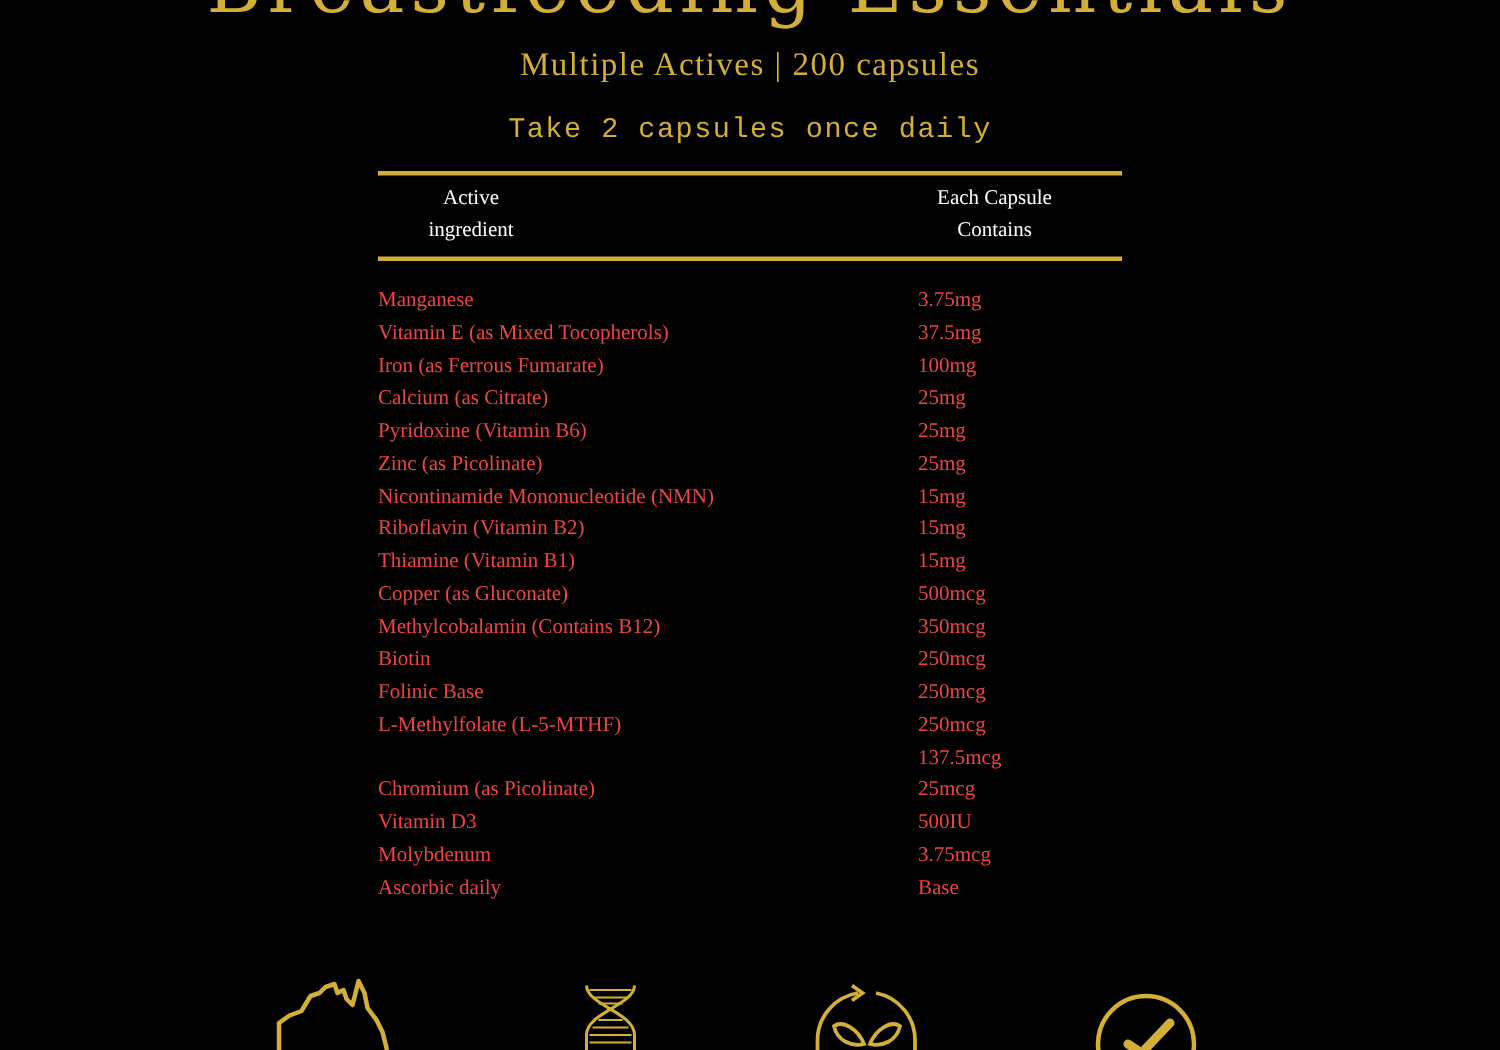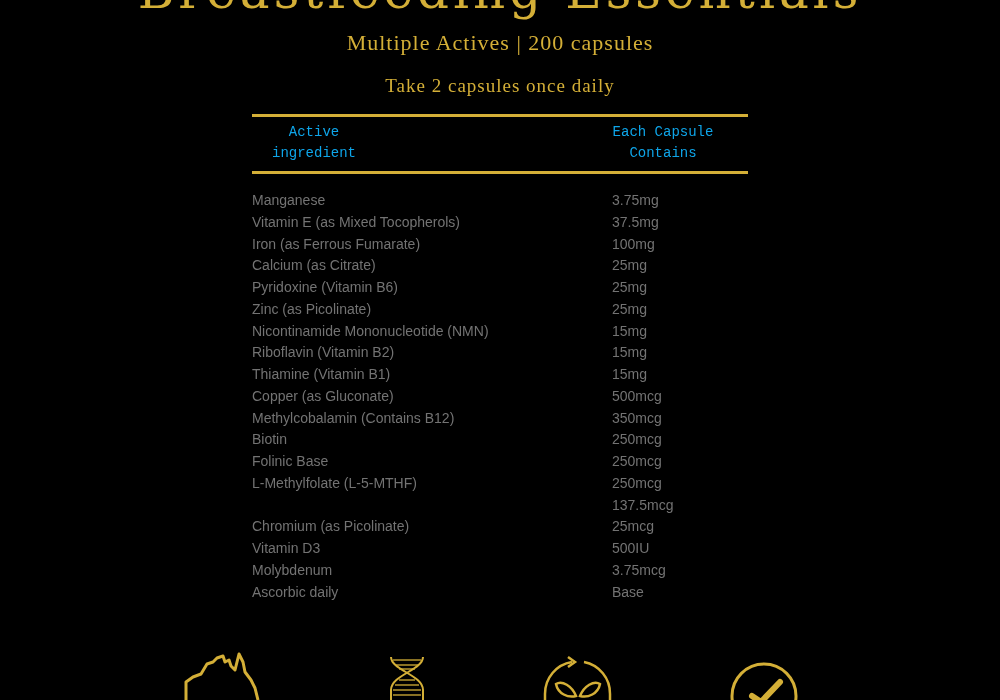--- a/index.html
+++ b/index.html
@@ -1,22 +1,22 @@
 <!DOCTYPE html>
 <html><head>
 <meta charset="utf-8">
 <style>
   html, body { margin:0; padding:0; background:#000; }
   body { width:1000px; height:700px; overflow:hidden; position:relative; color:#D4AF37; }
   .title { position:absolute; left:0; right:0; top:-38px; text-align:center; font-family:"DejaVu Serif", serif; font-size:50px; letter-spacing:4px; color:#D4AF37; white-space:nowrap; }
   .subtitle { position:absolute; left:0; right:0; top:30px; text-align:center; font-family:"Liberation Serif", serif; font-size:22px; letter-spacing:1px; color:#D4AF37; }
-  .dose { position:absolute; left:0; right:0; top:75px; text-align:center; font-family:Liberation Serif, serif; font-size:19px; letter-spacing:1px; color:#D4AF37; }
+  .dose { position:absolute; left:0; right:0; top:75px; text-align:center; font-family:Liberation Mono, monospace; font-size:19px; letter-spacing:1px; color:#D4AF37; }
   .rule { position:absolute; left:252px; width:496px; height:3px; background:#D4AF37; }
-  .hdr { position:absolute; font-family:Liberation Mono, monospace; font-size:14px; line-height:21px; text-align:center; color:#0ea5e9; }
-  .rows { position:absolute; left:252px; top:190px; width:496px; font-family:Liberation Sans, sans-serif; font-size:14px; color:#737373; }
+  .hdr { position:absolute; font-family:Liberation Serif, serif; font-size:14px; line-height:21px; text-align:center; color:#ffffff; }
+  .rows { position:absolute; left:252px; top:190px; width:496px; font-family:Liberation Serif, serif; font-size:14px; color:#ef4444; }
   .row { height:21.75px; line-height:21.75px; position:relative; }
   .row .name { position:absolute; left:0; }
   .row .amt { position:absolute; left:360px; width:100px; }
   .icon { position:absolute; top:652px; }
 </style>
 </head>
 <body>
 
 <div class="title">Breastfeeding Essentials</div>
 <div class="subtitle">Multiple Actives | 200 capsules</div>

